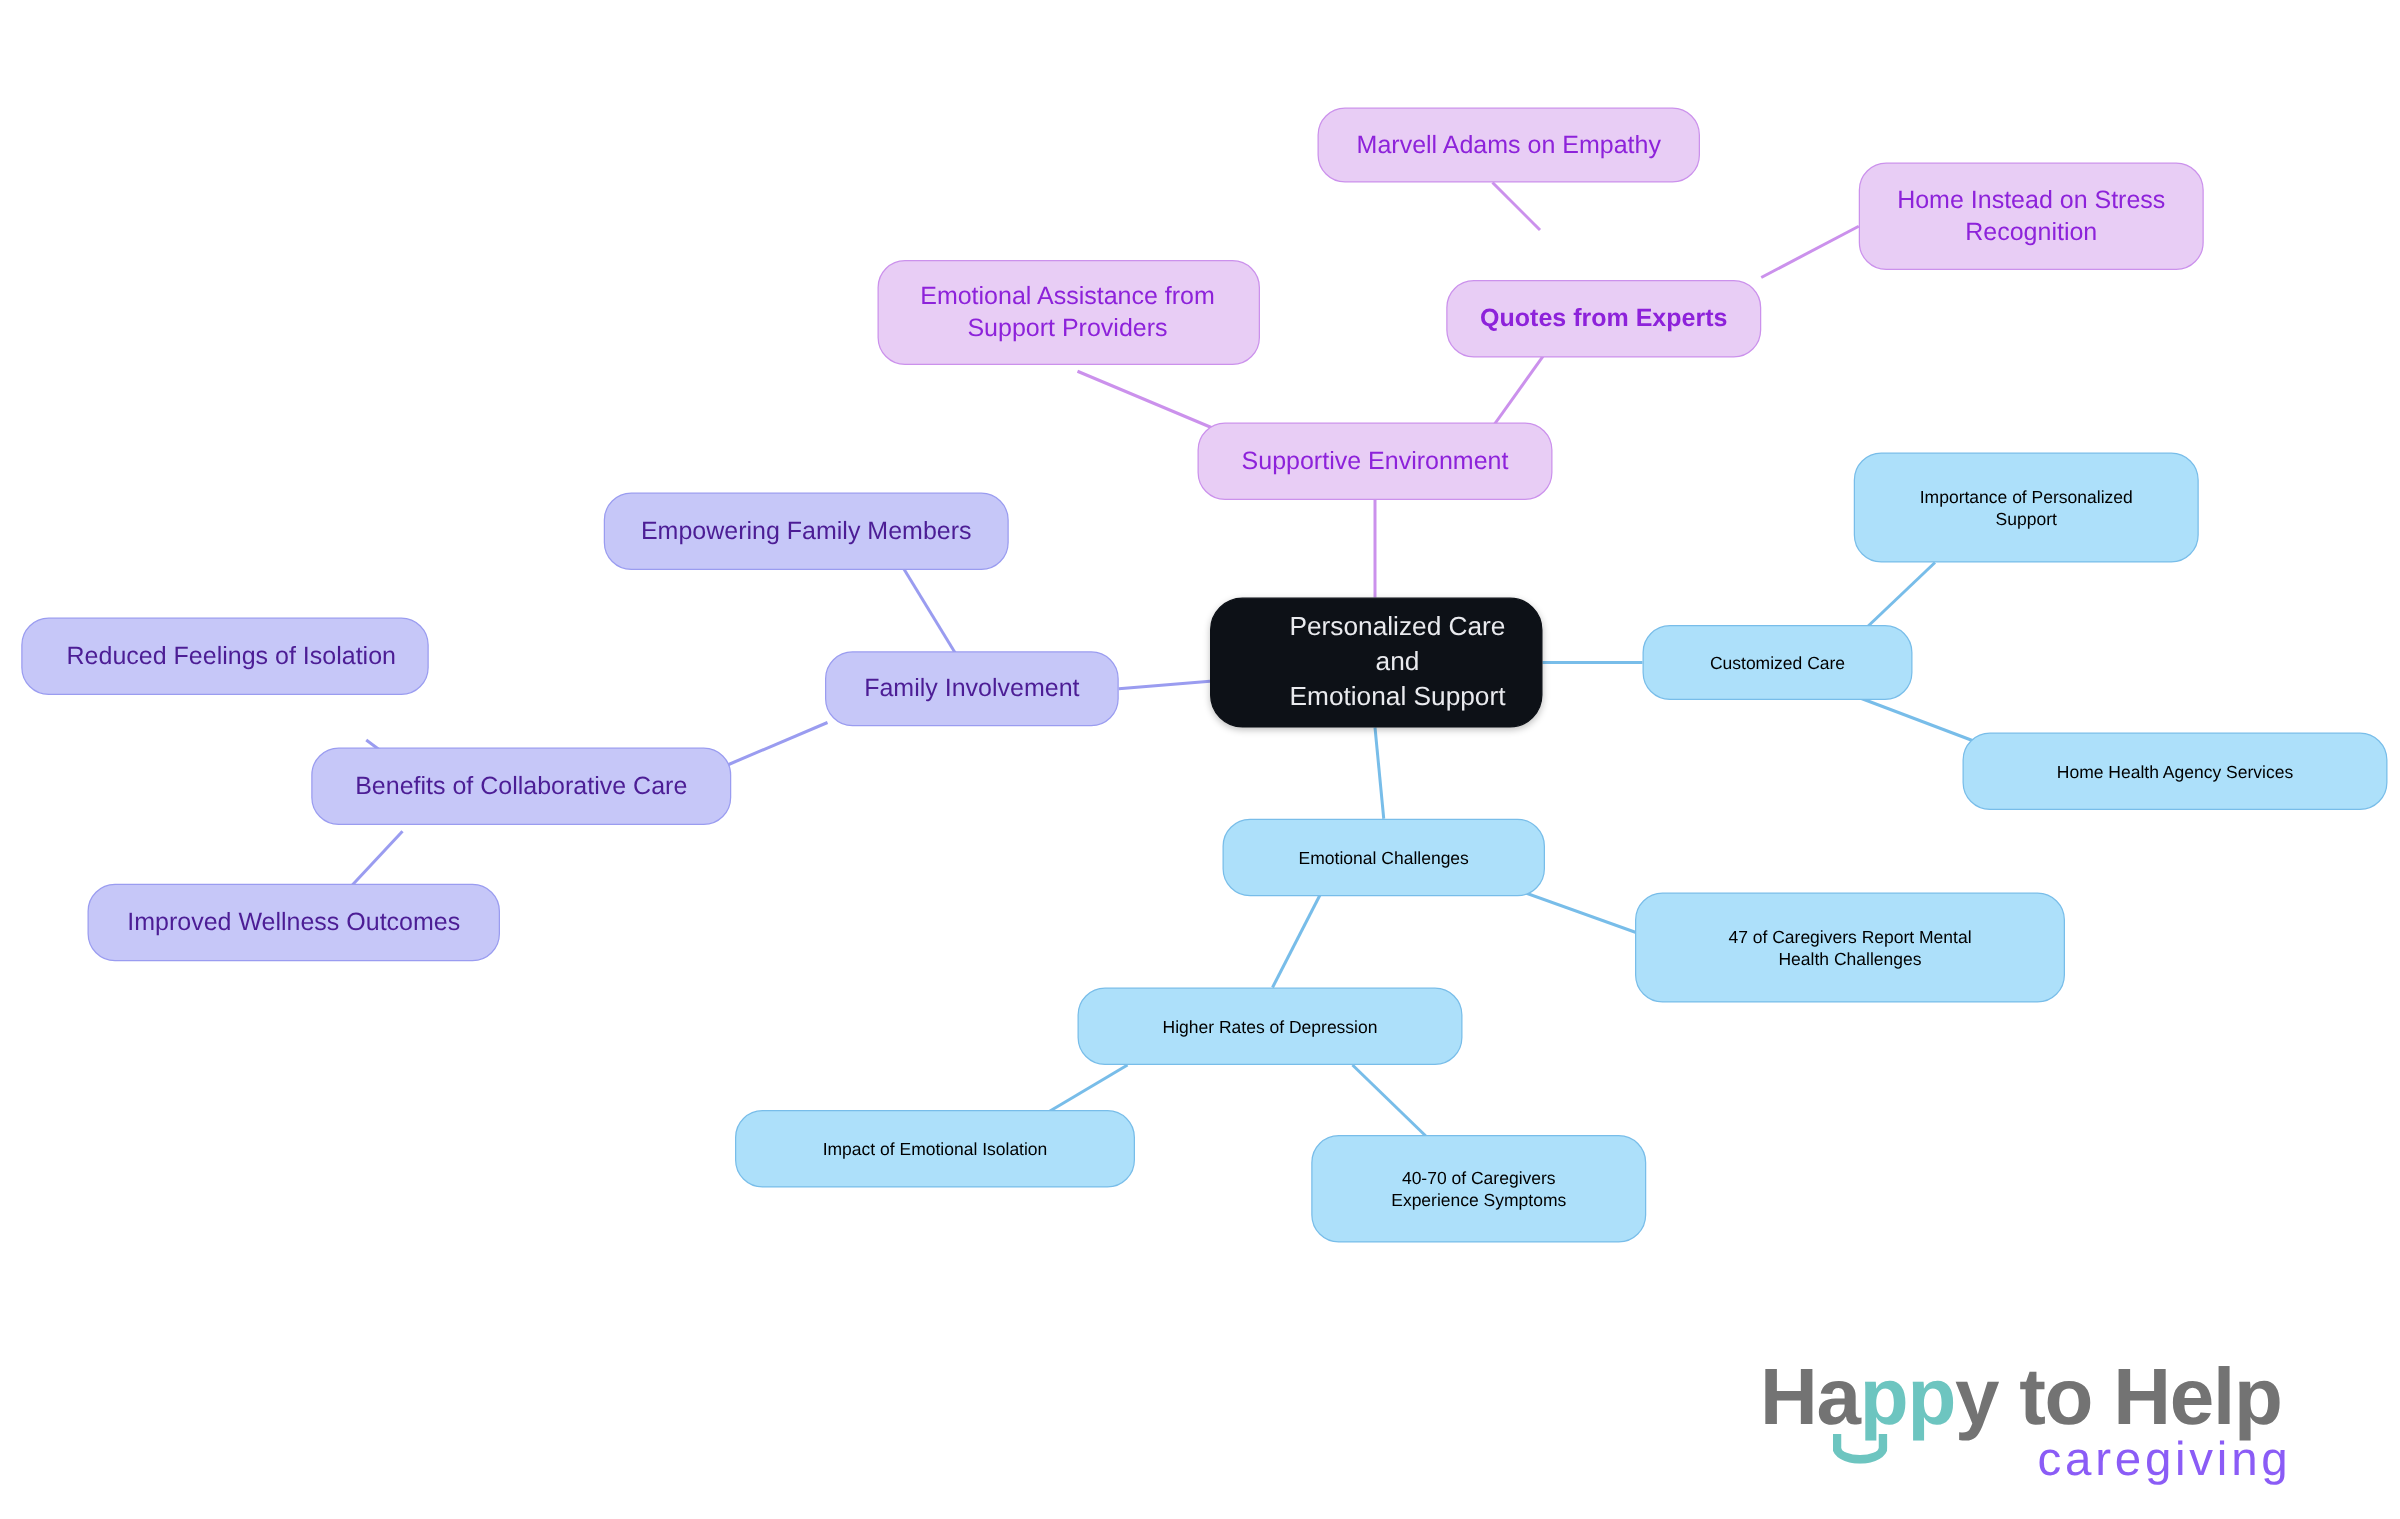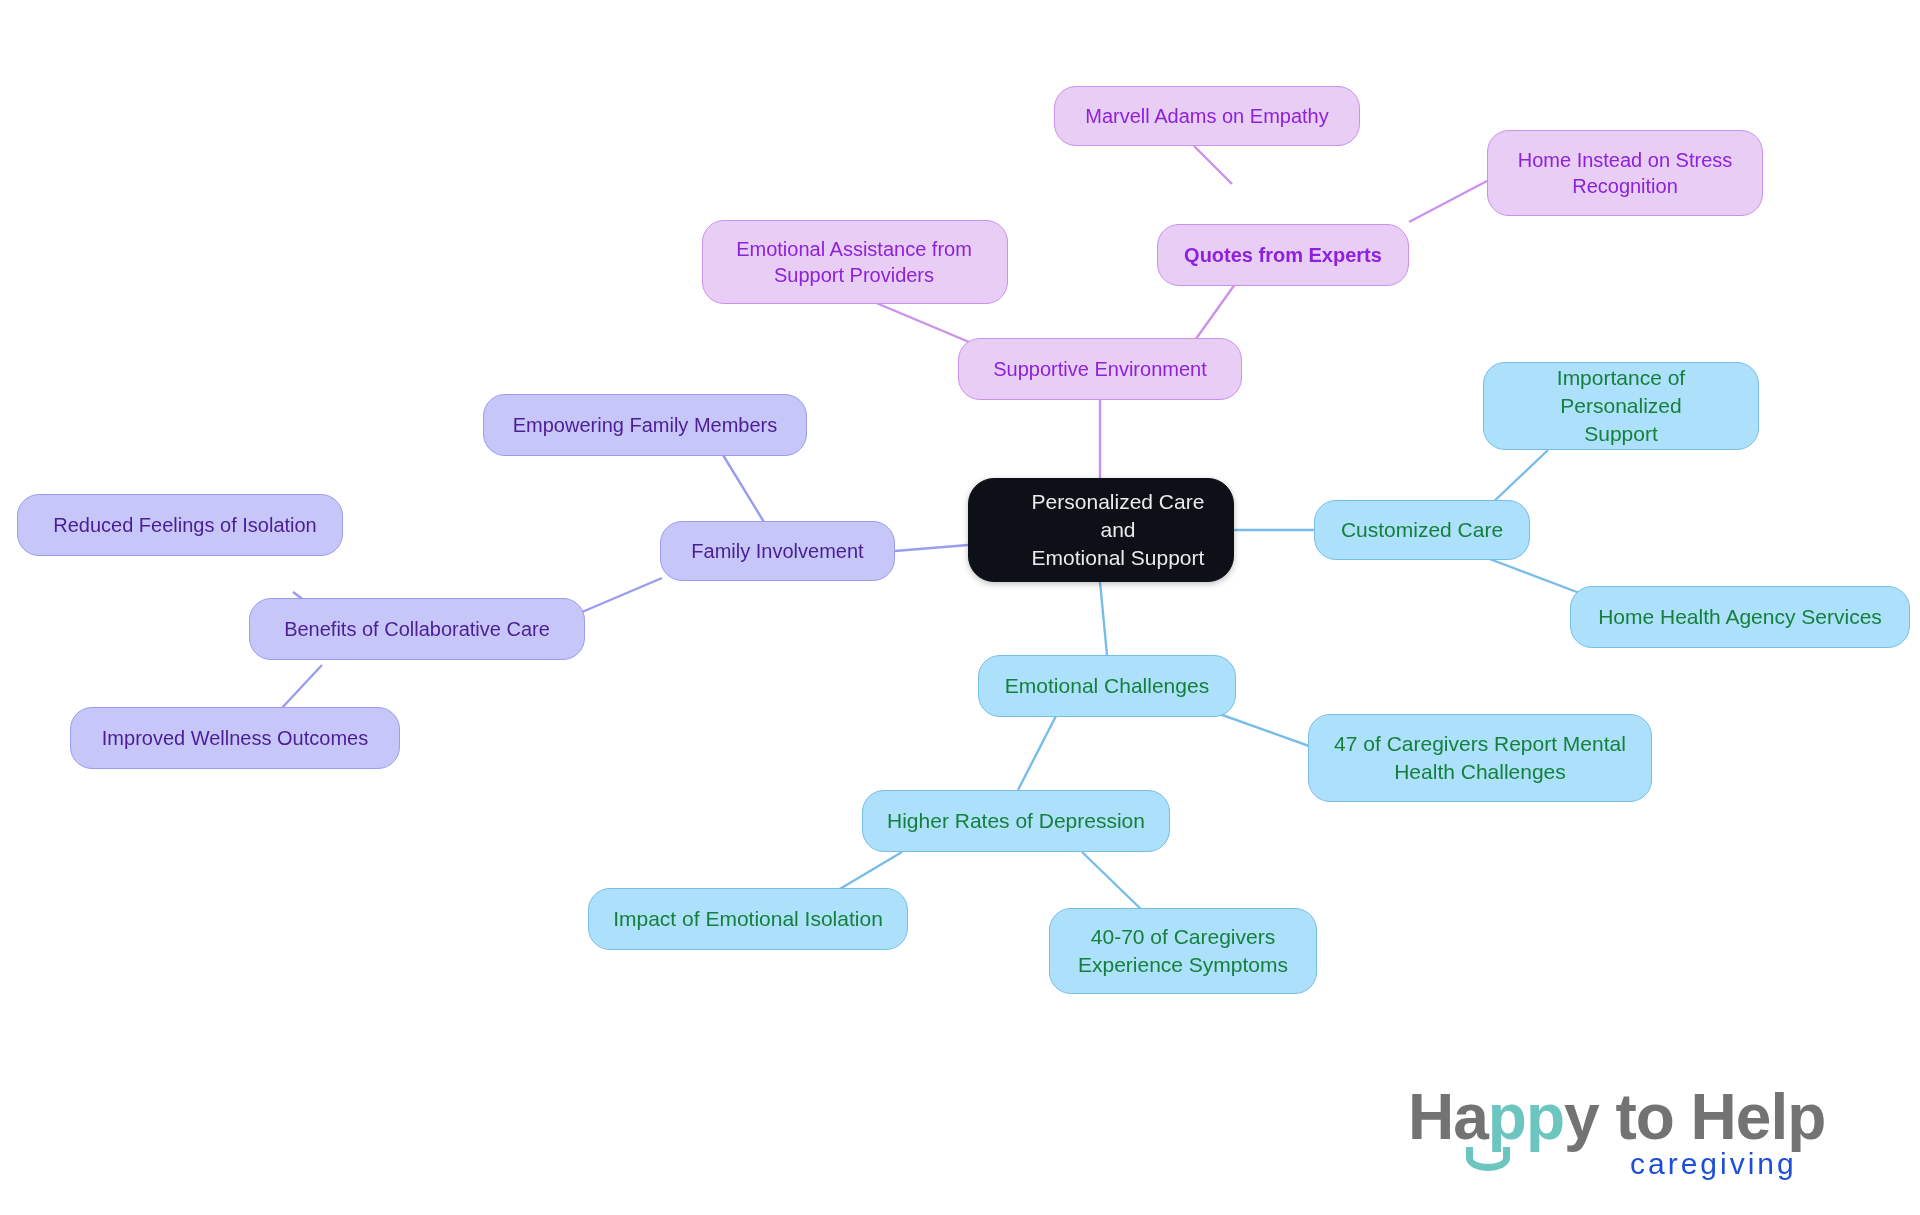--- a/index.html
+++ b/index.html
@@ -45,22 +45,22 @@
     color: #e9eaee;
     font-size: 21px;
     border-radius: 26px;
     box-shadow: 0 2px 6px rgba(0,0,0,0.25);
     z-index: 5;
     padding-left: 48px;
   }
   .node-blue {
     background: #ade0fa;
     border-color: #78bde9;
-    color: #15803d;
-    font-size: 21px;
+    color: #000000;
+    font-size: 14px;
   }
   .node-purple {
     background: #e8cdf5;
     border-color: #cb91ec;
     color: #8d22da;
     font-size: 20px;
   }
   .node-peri {
     background: #c6c7f8;
     border-color: #9a9cf0;
@@ -81,23 +81,23 @@
     line-height: 1;
     position: absolute;
     left: 0;
     top: 0;
     white-space: nowrap;
   }
   .logo-sub {
     position: absolute;
     left: 222px;
     top: 64px;
-    font-size: 30px;
+    font-size: 38px;
     letter-spacing: 3px;
-    color: #1d4ed8;
+    color: #8b5cf6;
     line-height: 1;
     white-space: nowrap;
   }
   .c-coral { color: #737373; }
   .c-teal  { color: #6dc5c0; }
   .smile {
     position: absolute;
     left: 58px;
     top: 62px;
     width: 44px;
@@ -155,21 +155,21 @@
 
   <div class="node node-root" style="left:968px; top:478px; width:266px; height:104px;">
     <span>Personalized Care and
 Emotional Support</span>
   </div>
 
   <div class="node node-purple" style="left:958px; top:338px; width:284px; height:62px;">
     <span>Supportive Environment</span>
   </div>
 
-  <div class="node node-purple" style="left:702px; top:220px; width:306px; height:84px;padding-left:12px;">
+  <div class="node node-purple" style="left:702px; top:208px; width:306px; height:84px;padding-left:12px;">
     <span>Emotional Assistance from
 Support Providers</span>
   </div>
 
   <div class="node node-purple" style="left:1157px; top:224px; width:252px; height:62px;font-weight:bold;">
     <span>Quotes from Experts</span>
   </div>
 
   <div class="node node-purple" style="left:1054px; top:86px; width:306px; height:60px;">
     <span>Marvell Adams on Empathy</span>

